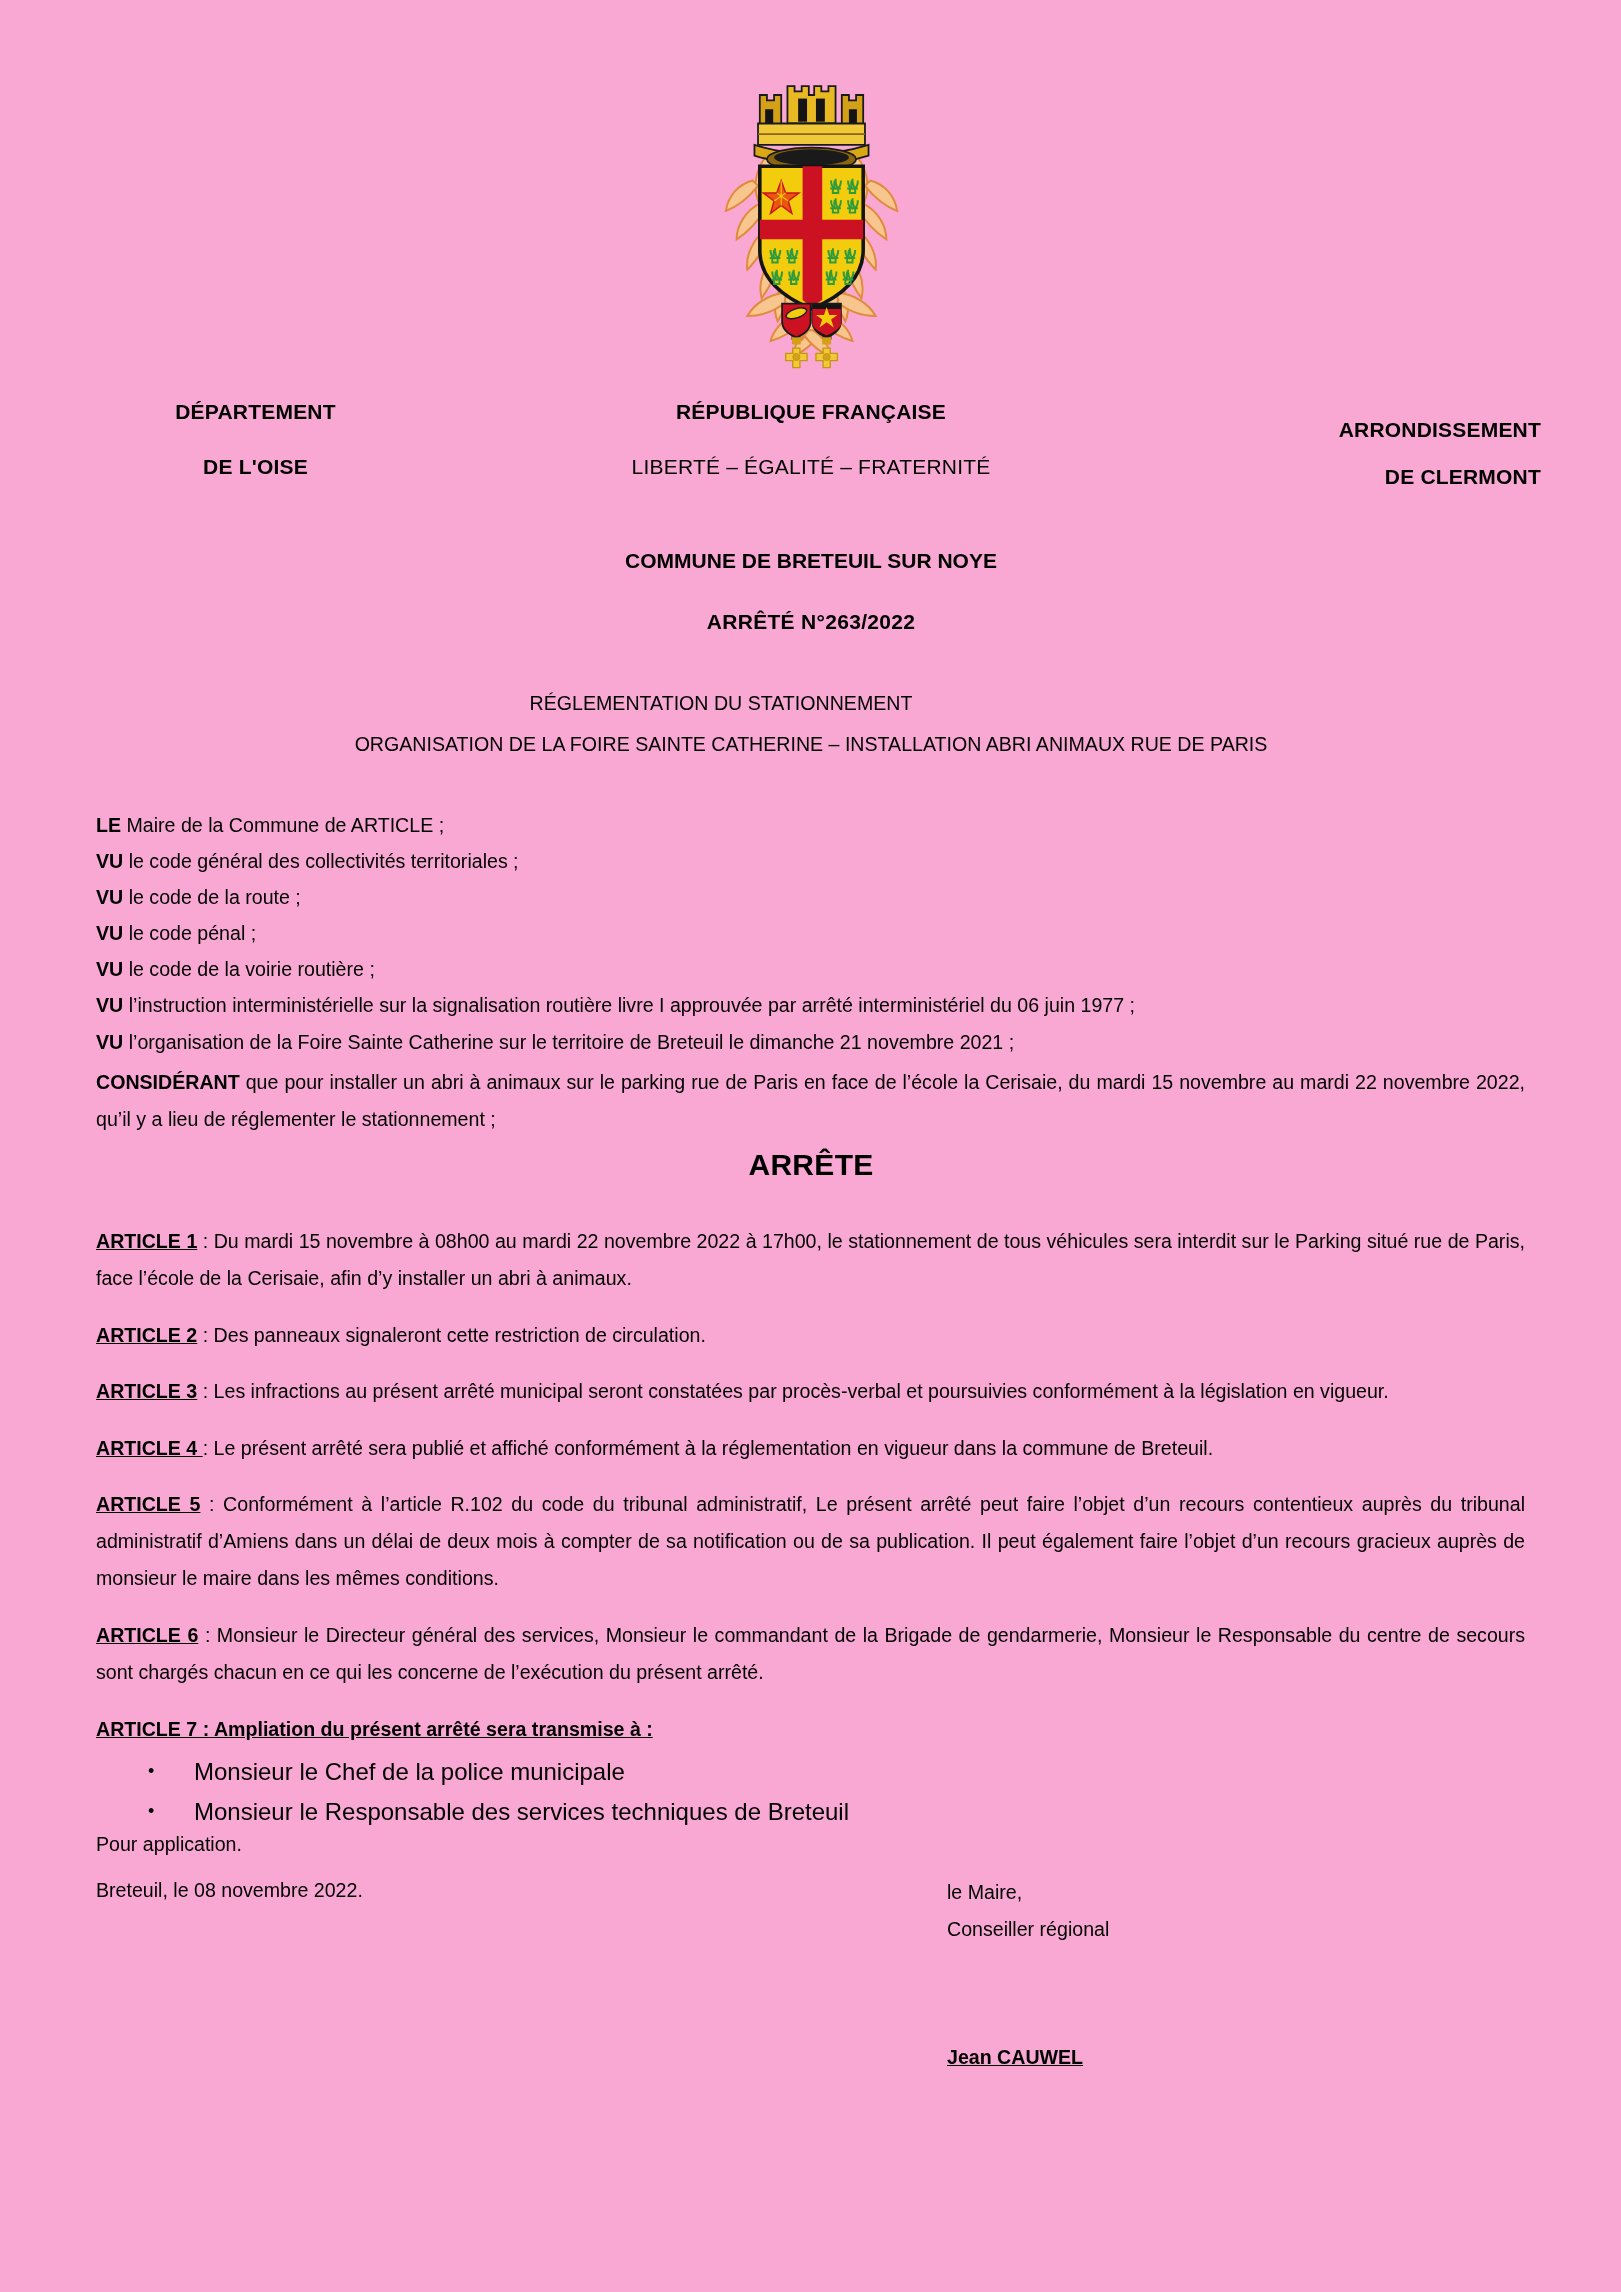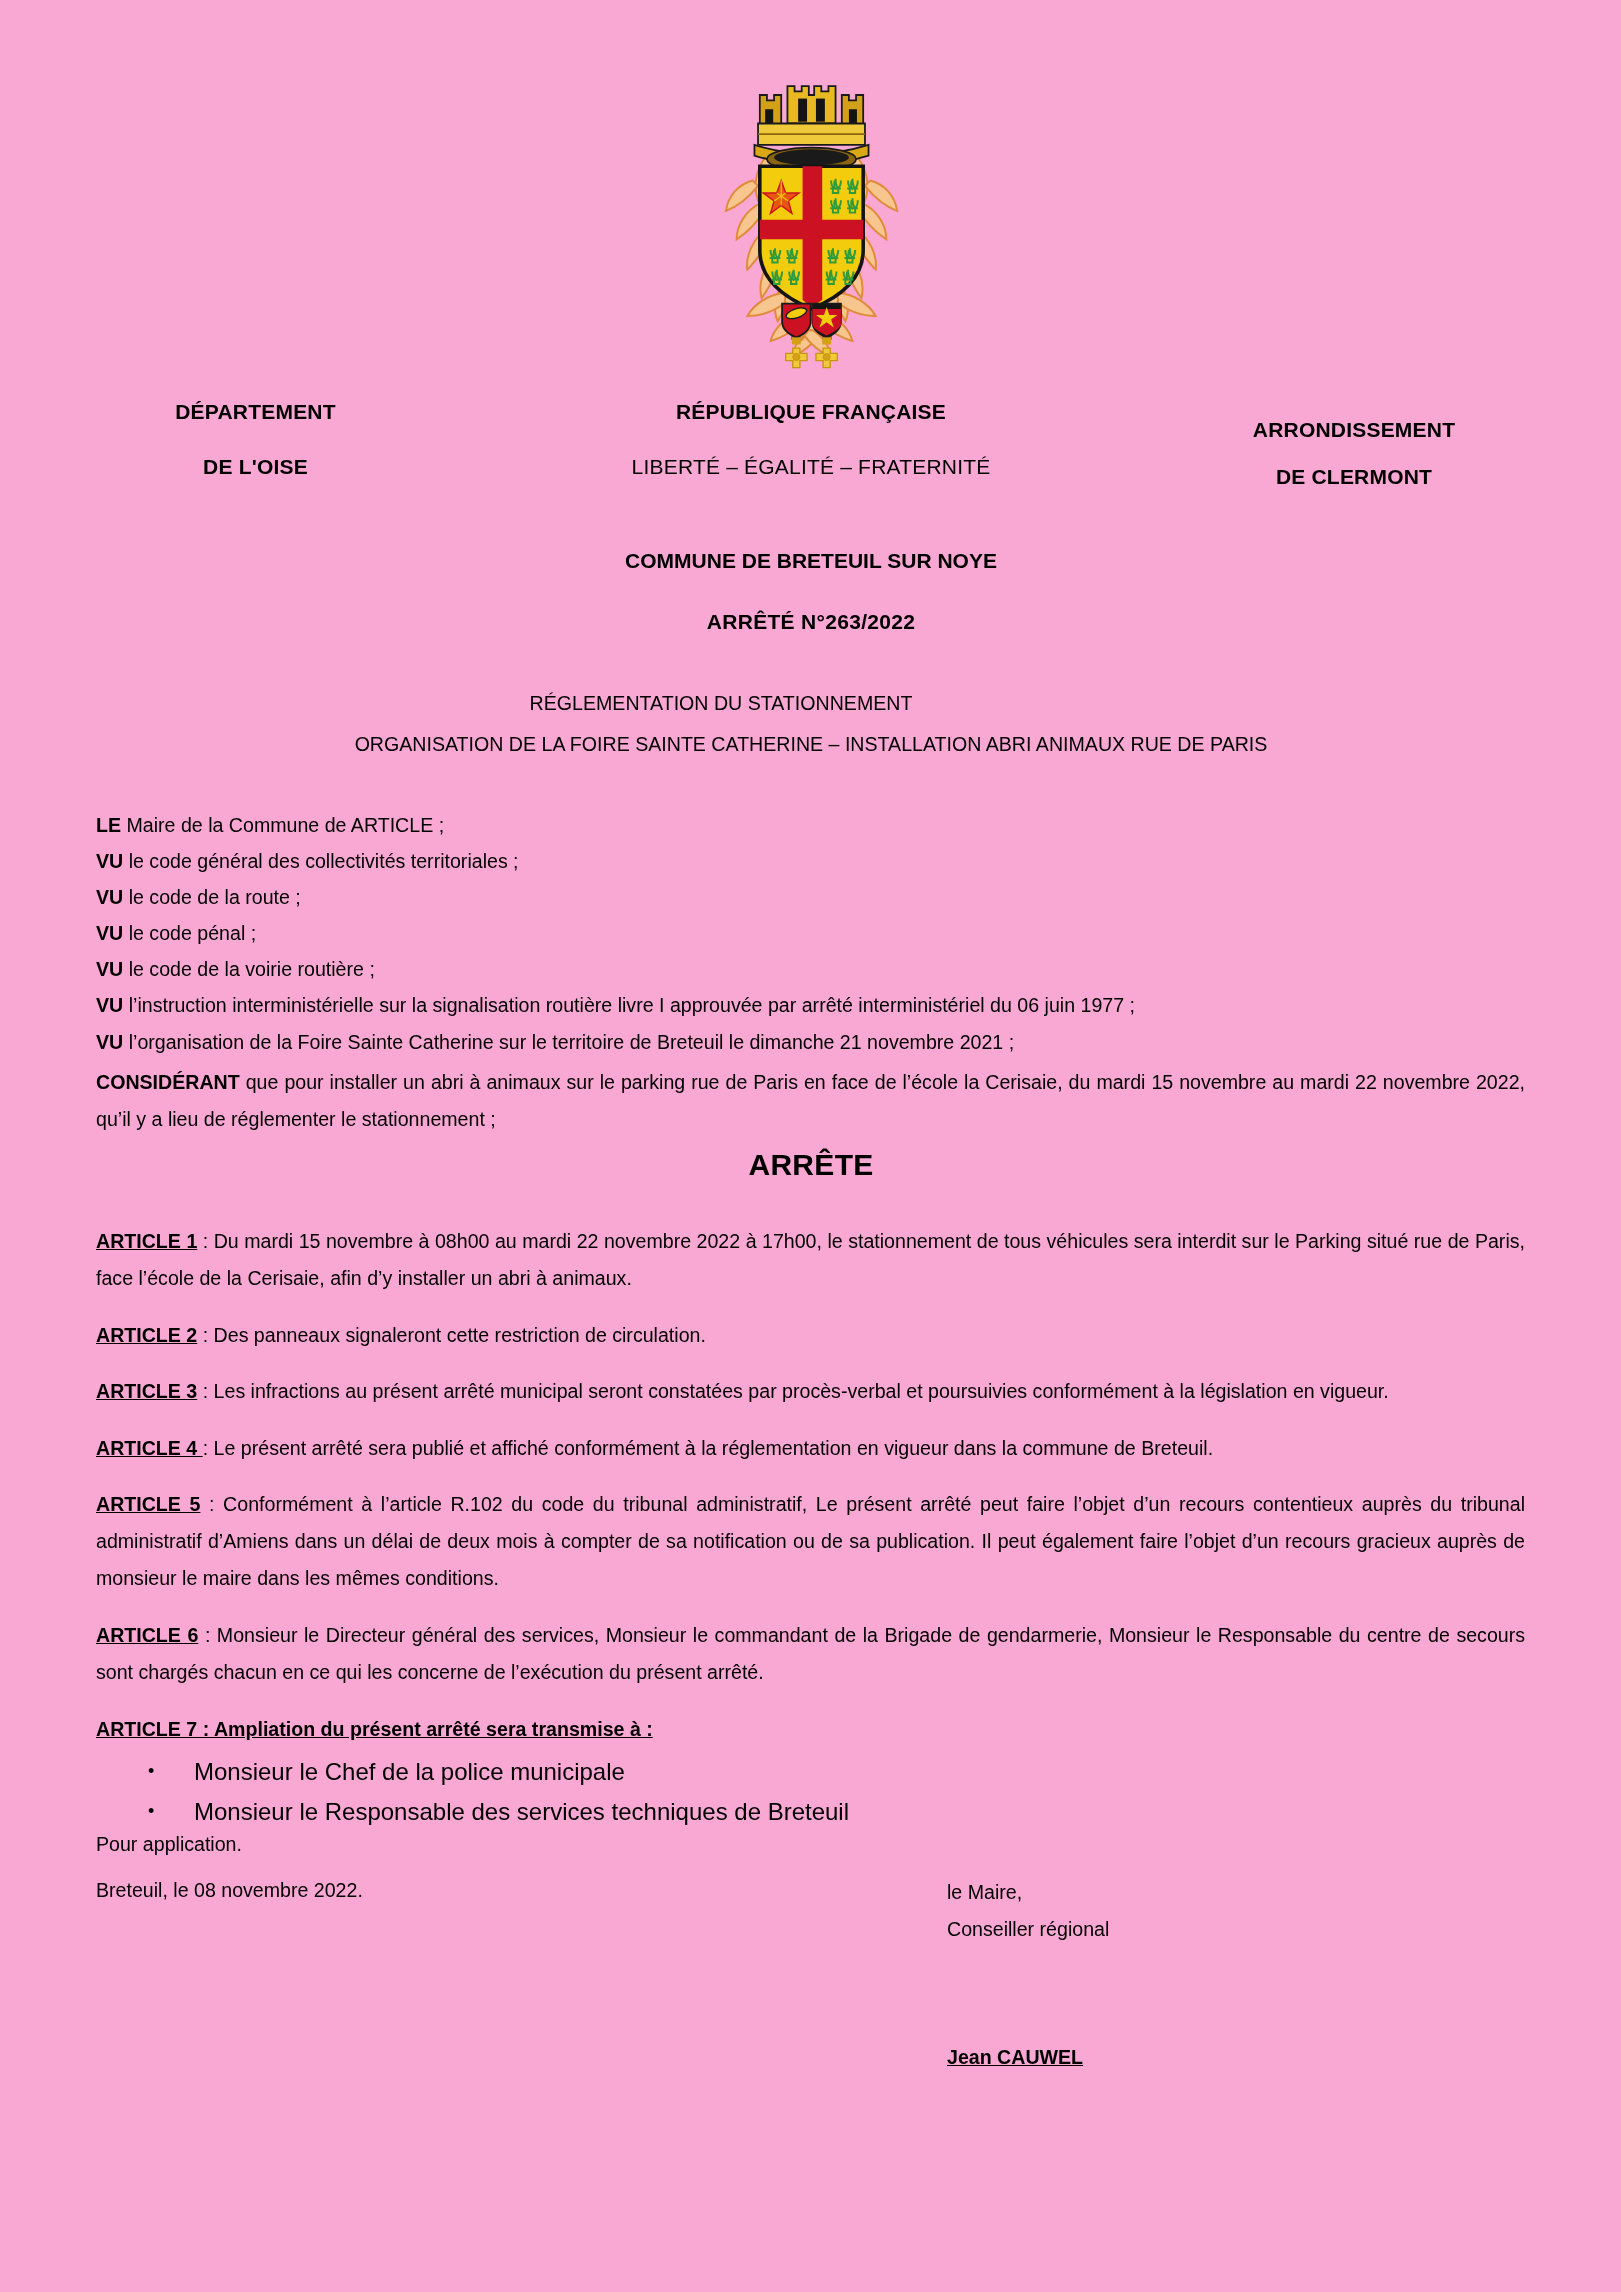--- a/index.html
+++ b/index.html
@@ -44,21 +44,21 @@
     top: 399px;
     width: 1622px;
     height: 134px;
   }
   .hdr-col {
     position: absolute;
     text-align: center;
   }
   .hdr-left  { left: 86px;  width: 339px; top: 0; }
   .hdr-mid   { left: 499px; width: 624px; top: 0; }
-  .hdr-right { left: 1167px; width: 374px; top: 18px; }
+  .hdr-right { left: 1167px; width: 374px; top: 18px; text-align: right; }
 
   .hdr-line1, .hdr-line2 {
     font-size: 21px;
     letter-spacing: 0.2px;
     line-height: 1.2;
   }
   .hdr-left .hdr-line1, .hdr-left .hdr-line2,
   .hdr-right .hdr-line1, .hdr-right .hdr-line2 { font-weight: bold; }
   .hdr-mid .hdr-line1 { font-weight: bold; }
   .hdr-mid .hdr-line2 { font-weight: normal; }

